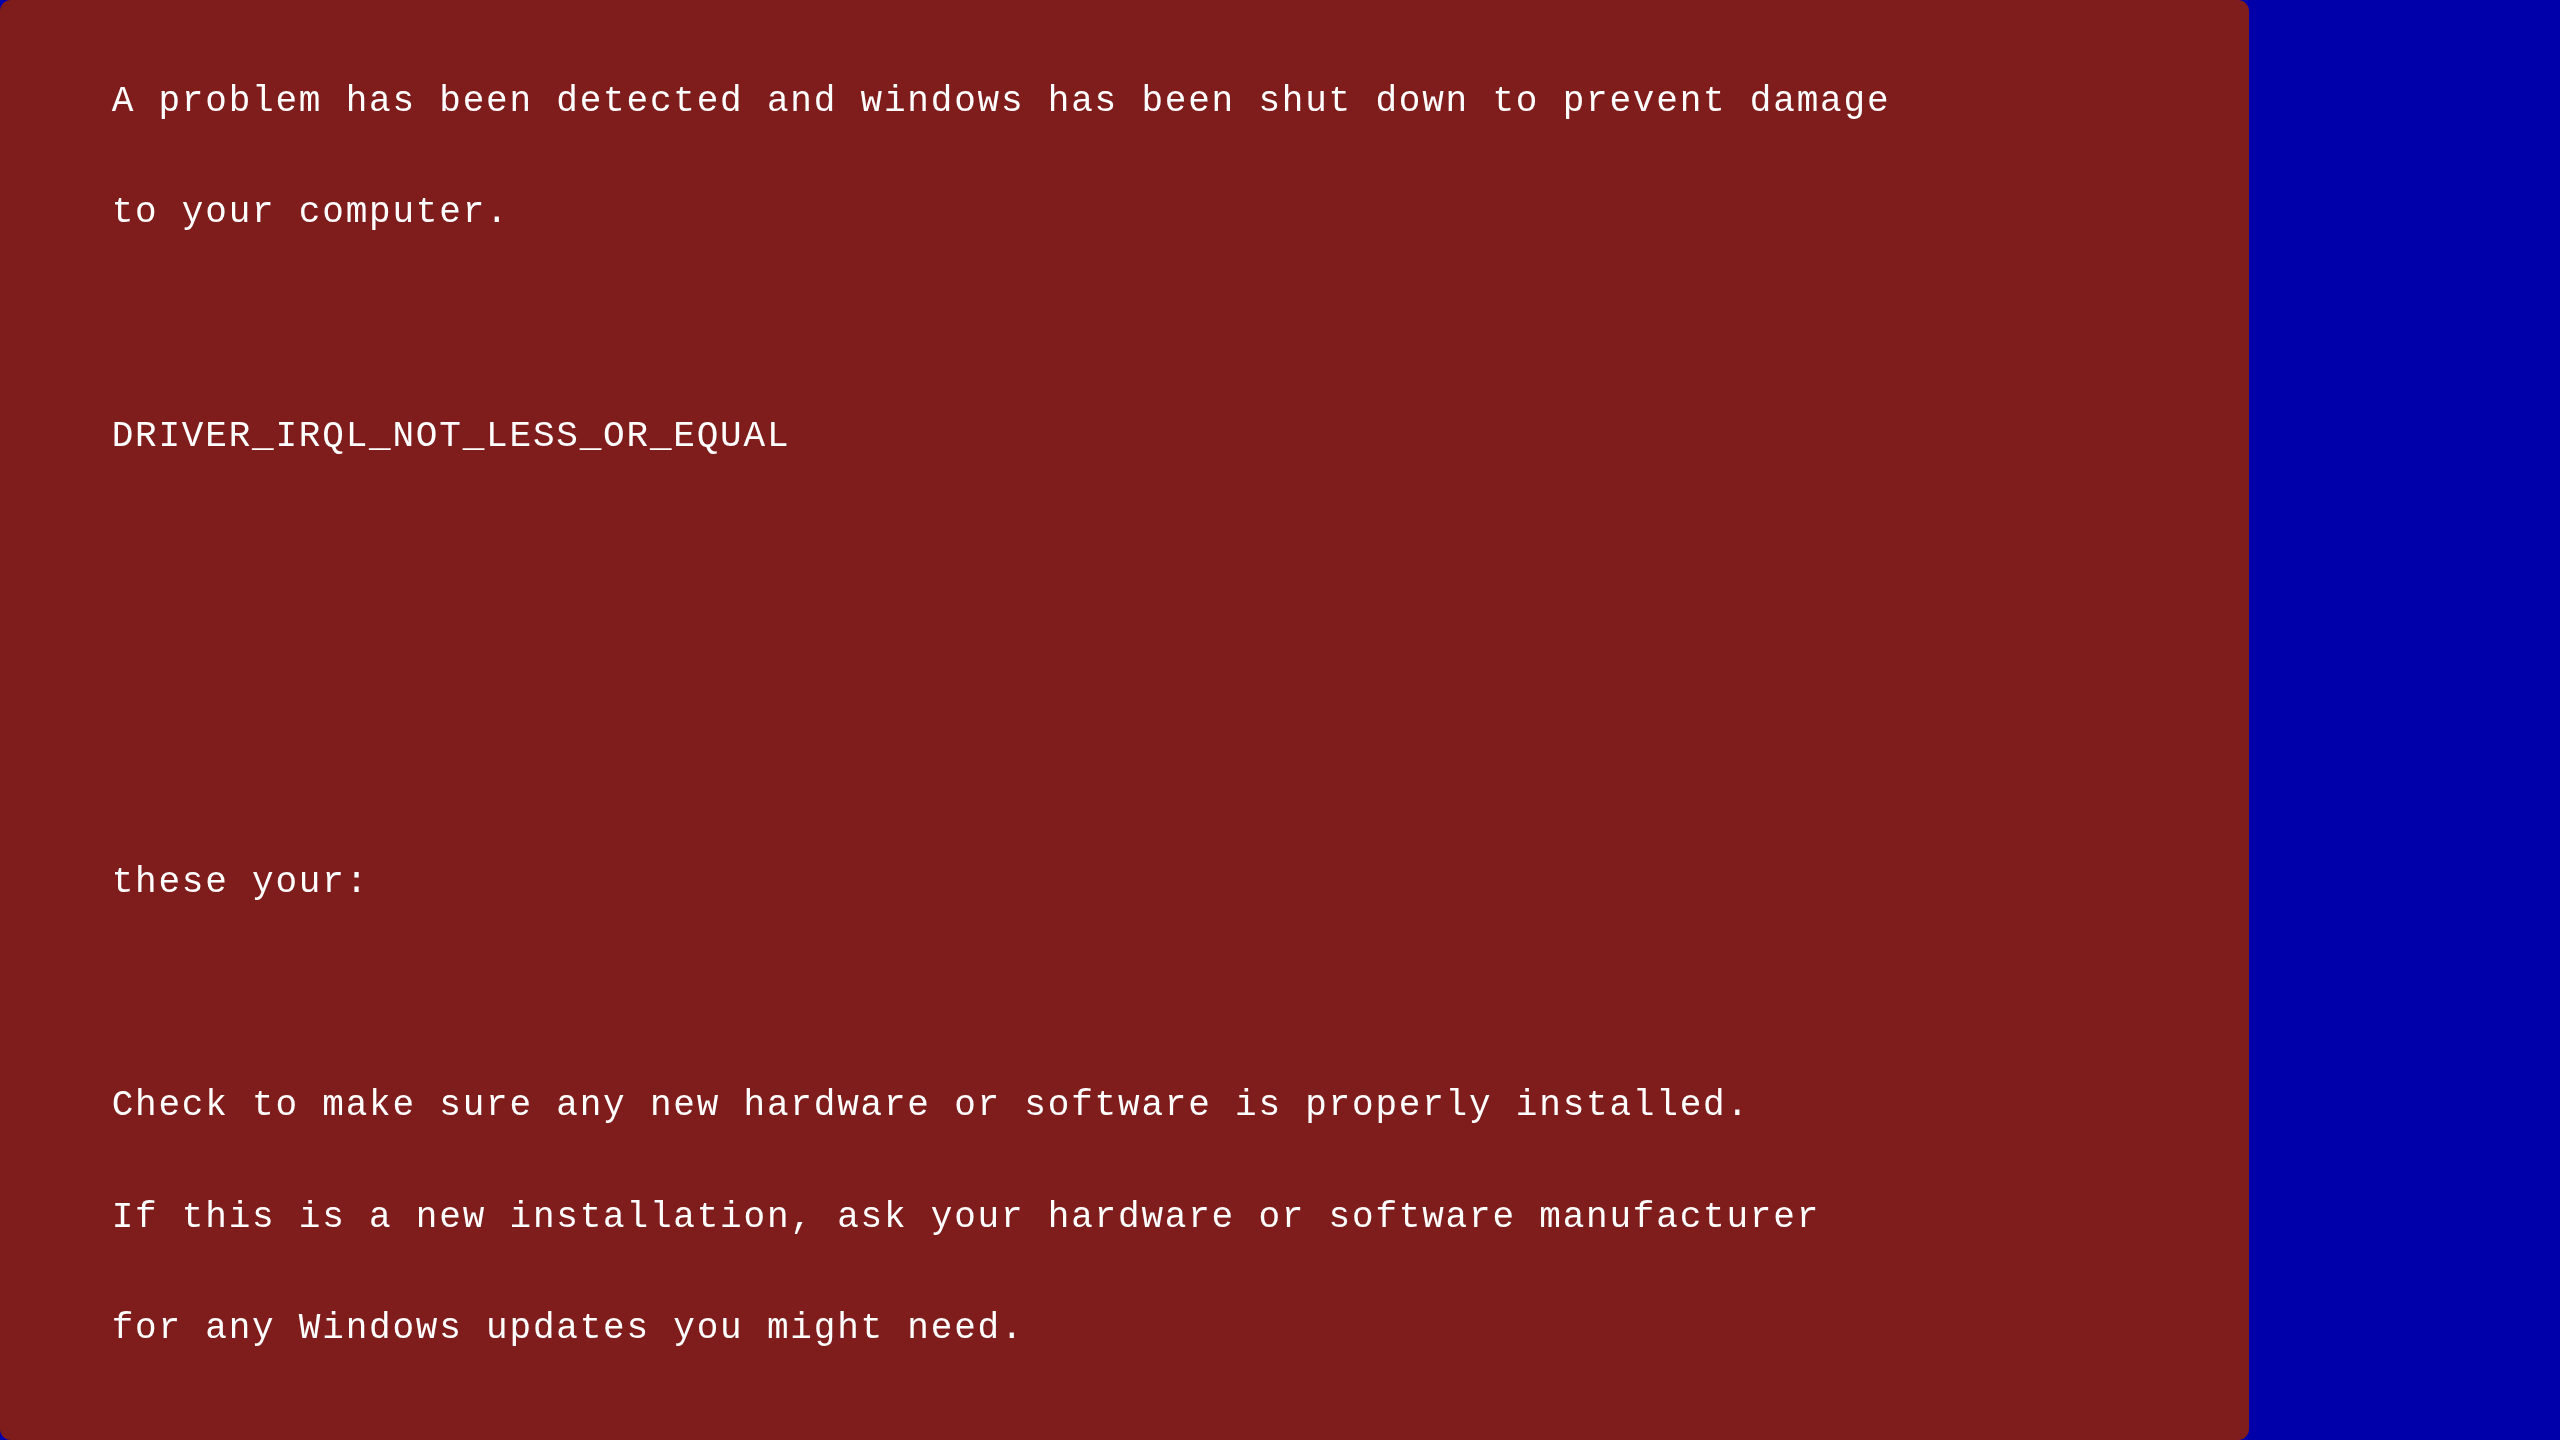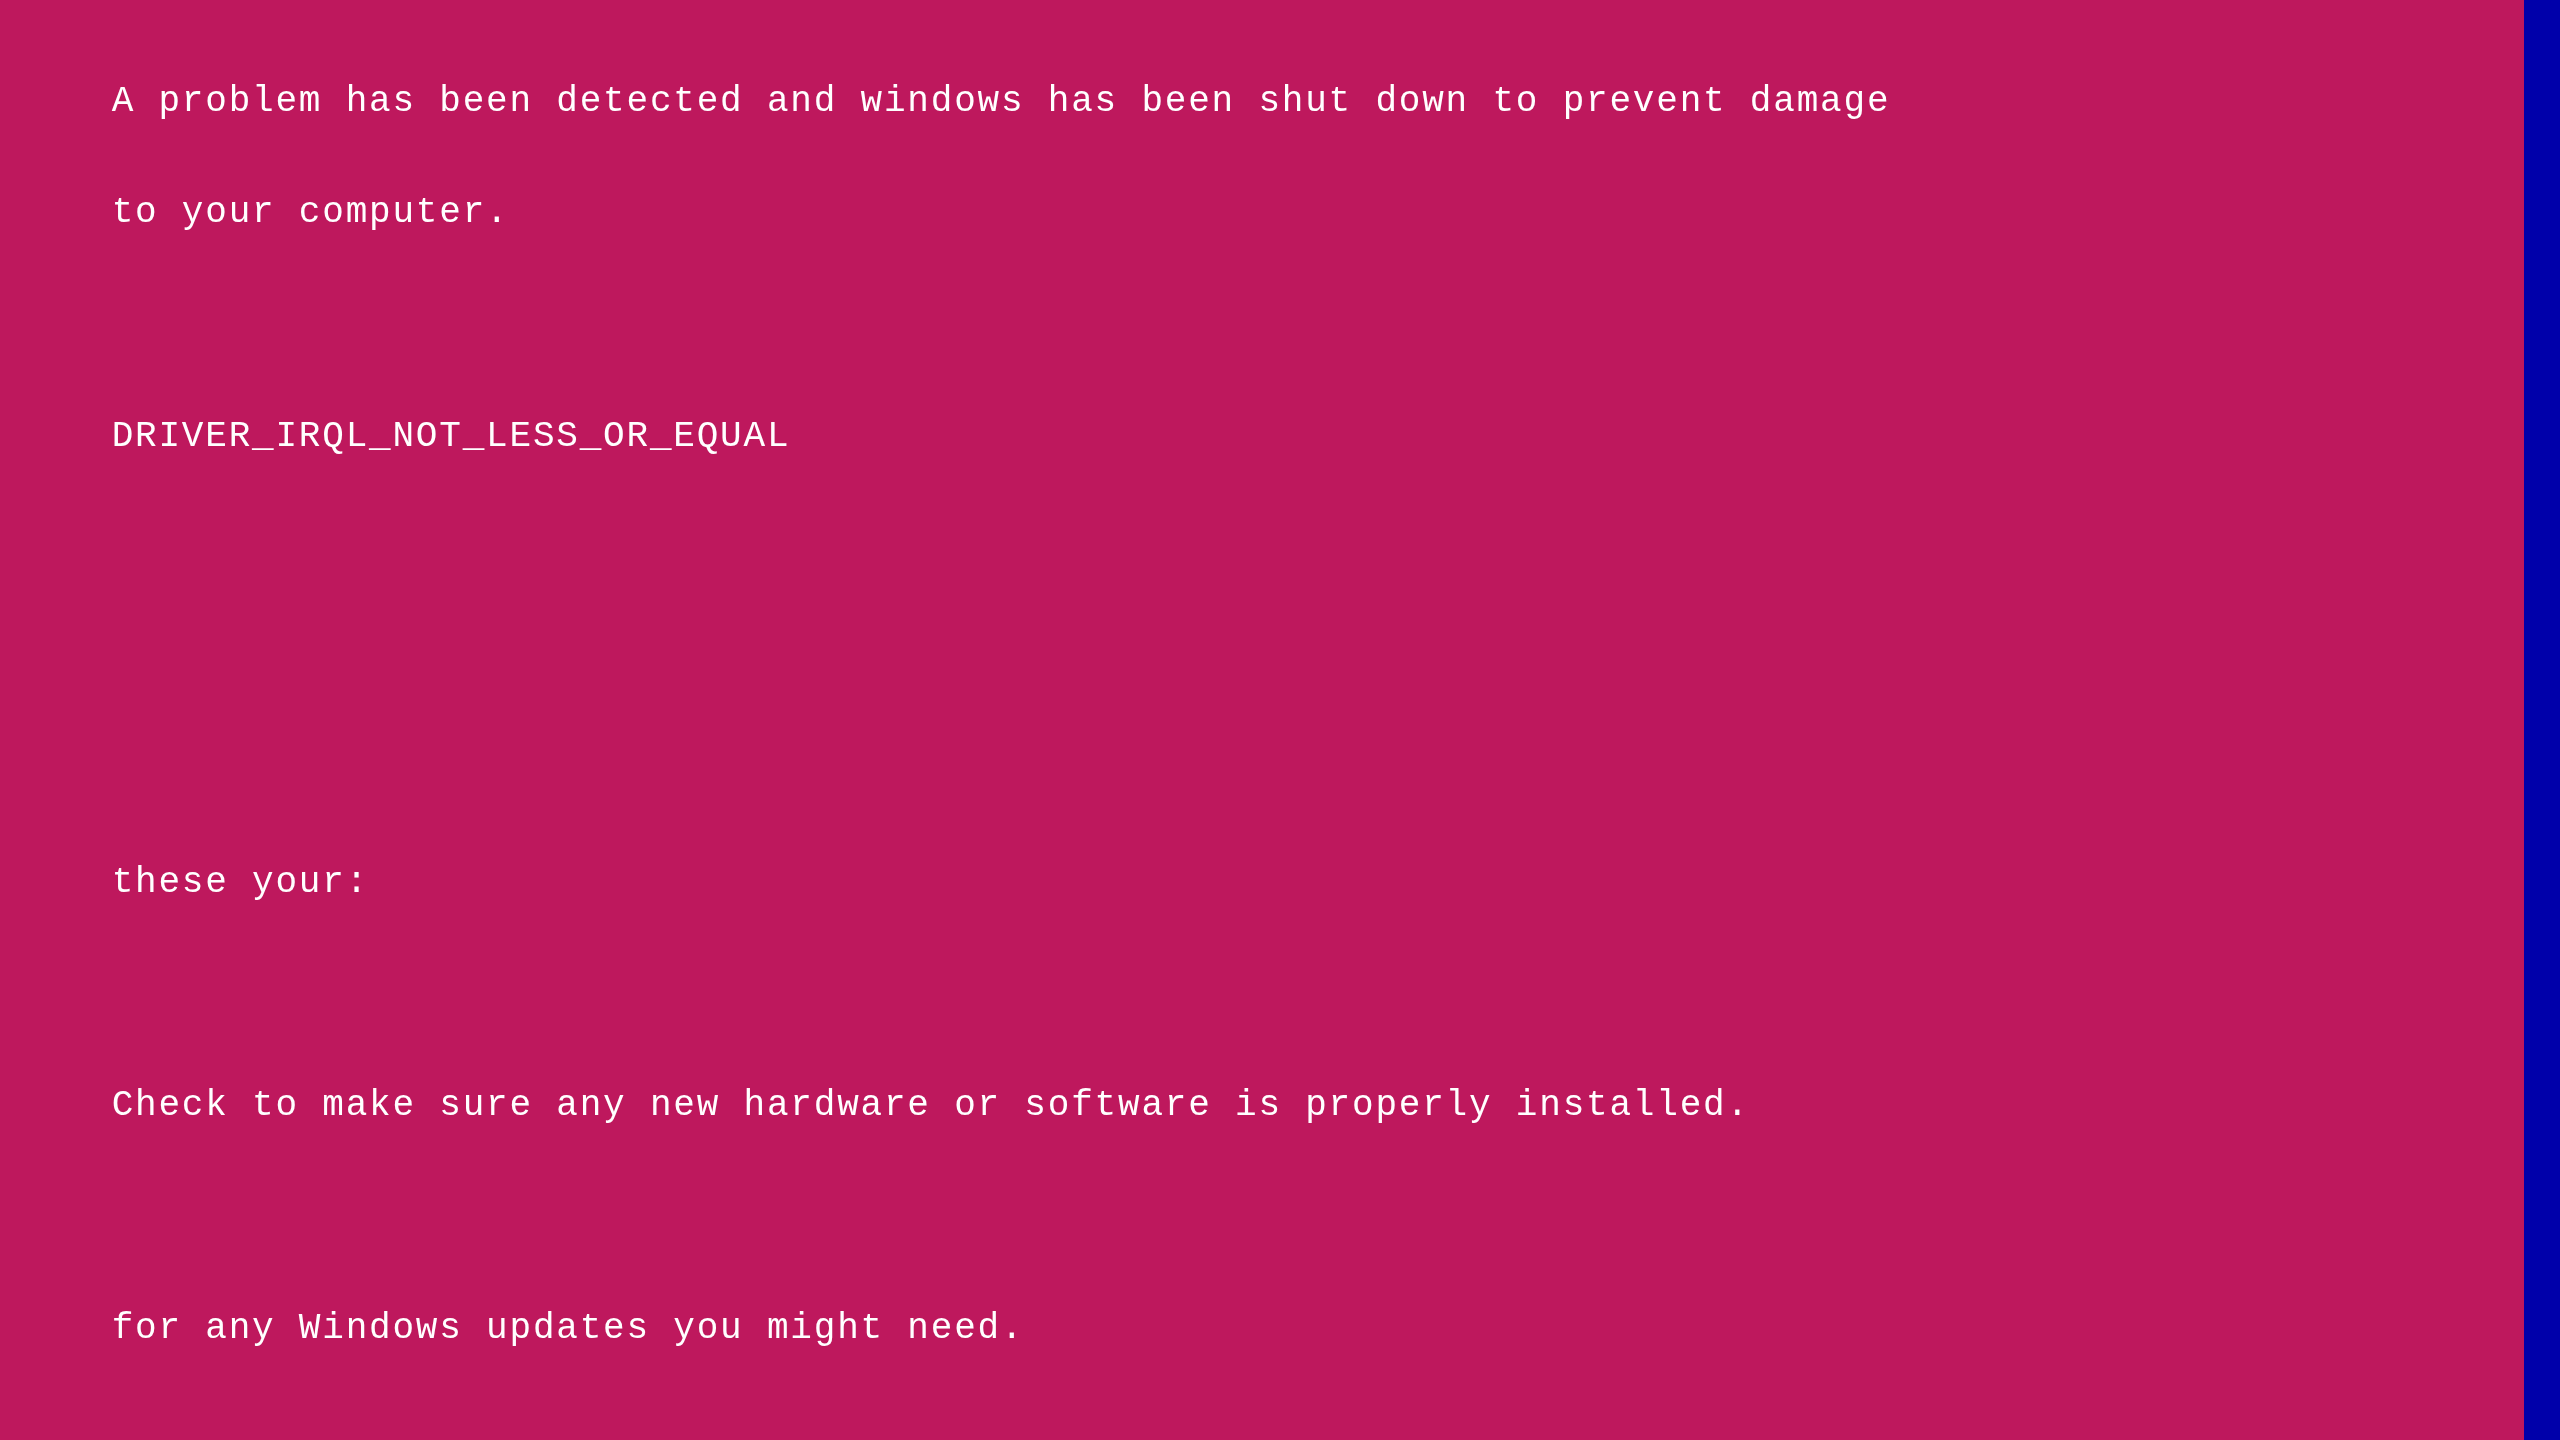--- a/index.html
+++ b/index.html
@@ -9,27 +9,28 @@
     }
 
     html, body {
       width: 2560px;
       height: 1440px;
       background-color: #0000AA;
       overflow: hidden;
     }
 
     .bsod-screen {
-      width: 2524px;
+      width: 2249px;
       height: 1440px;
-      background-color: #be185d;
+      background-color: #7f1d1d;
       display: flex;
       flex-direction: column;
       justify-content: flex-start;
       padding: 18px 18px 18px 18px;
+      border-radius: 11px;
     }
 
     .bsod-text {
       font-family: 'Courier New', Courier, monospace;
       font-size: 36px;
       color: #FFFFFF;
       white-space: pre-wrap;
       line-height: 1.55;
       letter-spacing: 0.05em;
     }
@@ -42,21 +43,21 @@
     <span>A problem has been detected and windows has been shut down to prevent damage</span><br>
     <span>to your computer.</span><br>
     <br>
     <span>DRIVER_IRQL_NOT_LESS_OR_EQUAL</span><br>
     <br>
     <br>
     <br>
     <span>these your:</span><br>
     <br>
     <span>Check to make sure any new hardware or software is properly installed.</span><br>
-    <br>
+    <span>If this is a new installation, ask your hardware or software manufacturer</span><br>
     <span>for any Windows updates you might need.</span><br>
     <br>
     <br>
     <br>
     <br>
     <br>
     <br>
     <br>
     <br>
     <br>

